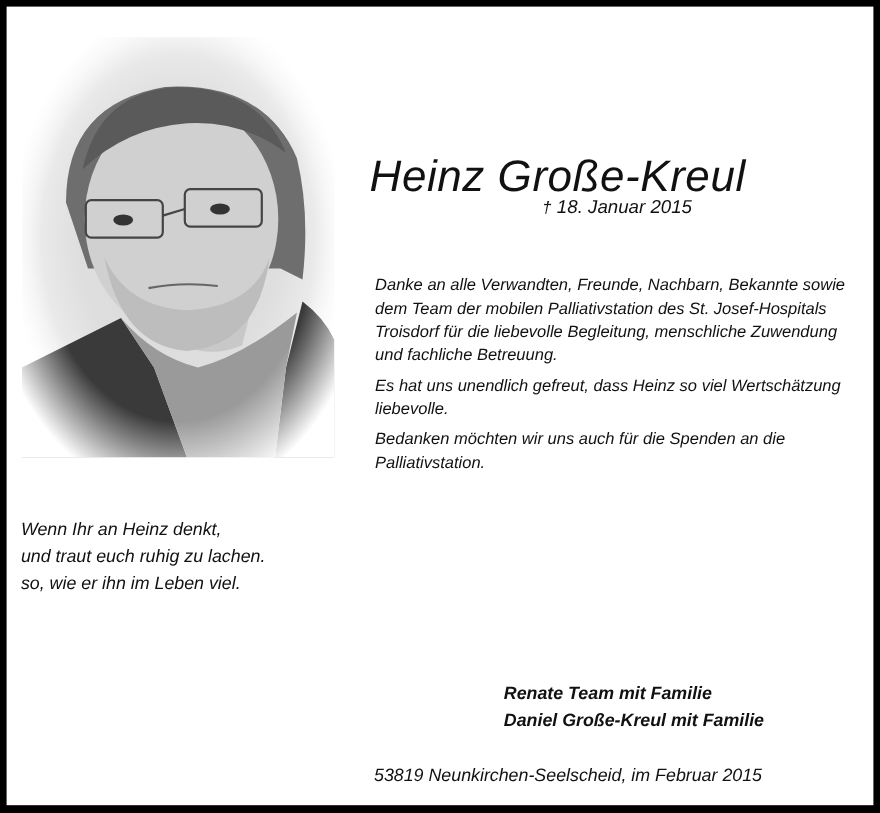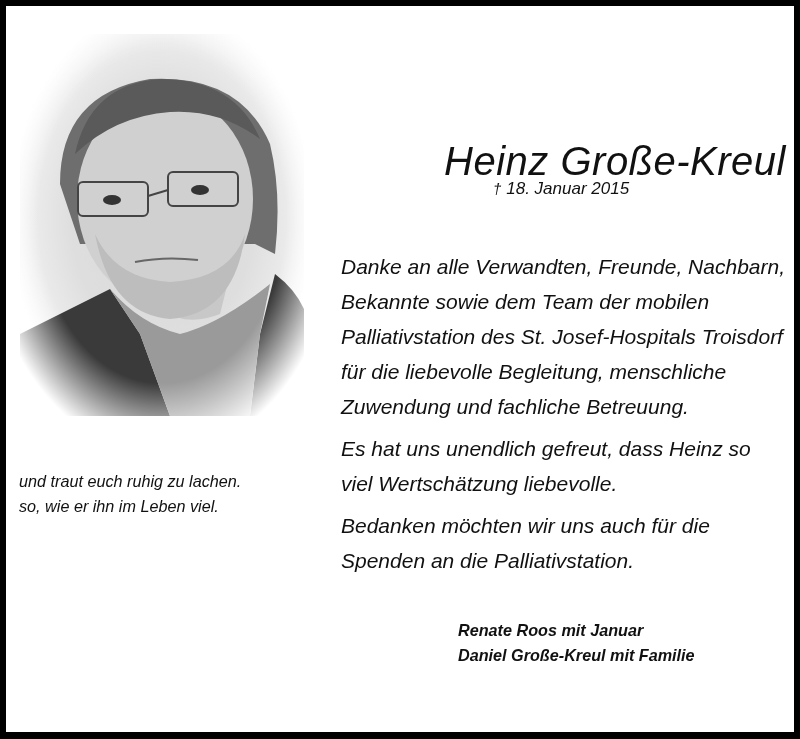--- a/index.html
+++ b/index.html
@@ -32,42 +32,42 @@
       height: 382px;
       overflow: hidden;
       background: radial-gradient(ellipse at 50% 48%, #d9d9d9 0%, #dedede 45%, #eaeaea 62%, #fff 76%);
     }
     .photo svg { display: block; }
     .title {
       position: absolute;
       left: 330px;
       top: 106px;
       width: 450px;
-      text-align: right;
+      text-align: left;
       font-size: 40px;
       font-weight: normal;
       letter-spacing: 0.5px;
       color: #111;
     }
     .date {
       position: absolute;
       left: 330px;
       top: 173px;
       width: 450px;
       text-align: center;
       font-size: 17px;
     }
     .date .dagger { font-size: 15px; margin-right: 5px; }
     .body-text {
       position: absolute;
       left: 335px;
       top: 243px;
       width: 445px;
-      font-size: 21px;
-      line-height: 35px;
+      font-size: 15px;
+      line-height: 21px;
     }
     .body-text p { margin: 0 0 7px 0; }
     .poem {
       position: absolute;
       left: 13px;
       top: 463px;
       width: 310px;
       font-size: 16.2px;
       line-height: 24.5px;
     }
@@ -134,23 +134,25 @@
     <span class="dagger">†</span><span>18. Januar 2015</span>
   </div>
 
   <div class="body-text">
     <p>Danke an alle Verwandten, Freunde, Nachbarn, Bekannte sowie dem Team der mobilen Palliativstation des St. Josef-Hospitals Troisdorf für die liebevolle Begleitung, menschliche Zuwendung und fachliche Betreuung.</p>
     <p>Es hat uns unendlich gefreut, dass Heinz so viel Wertschätzung liebevolle.</p>
     <p>Bedanken möchten wir uns auch für die Spenden an die Palliativstation.</p>
   </div>
 
   <div class="poem">
+    <div>Wenn Ihr an Heinz denkt,</div>
     <div>und traut euch ruhig zu lachen.</div>
     <div>so, wie er ihn im Leben viel.</div>
   </div>
 
   <div class="signatures">
-    <div>Renate Roos mit Januar</div>
+    <div>Renate Team mit Familie</div>
     <div>Daniel Große-Kreul mit Familie</div>
   </div>
 
+  <div class="place-date">53819 Neunkirchen-Seelscheid, im Februar 2015</div>
 
 </div>
 
 </body></html>

